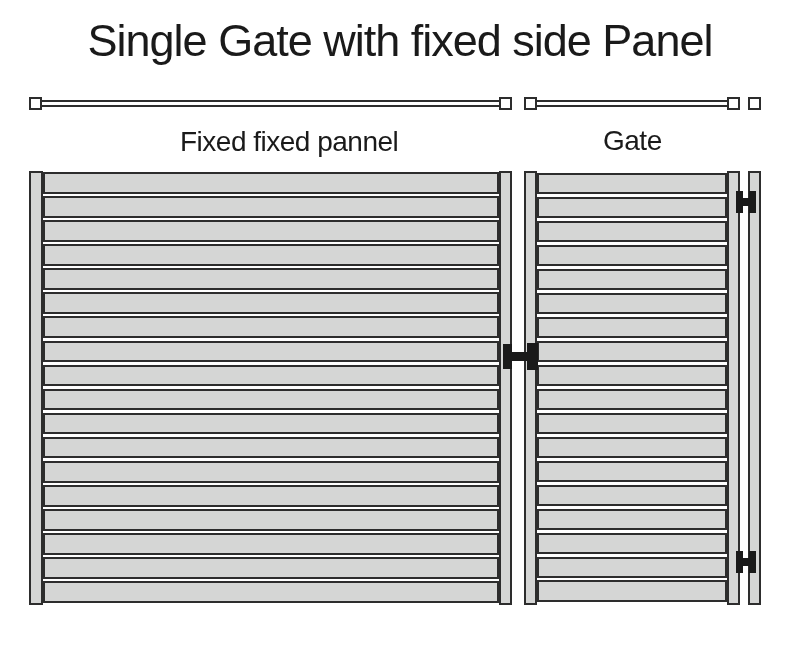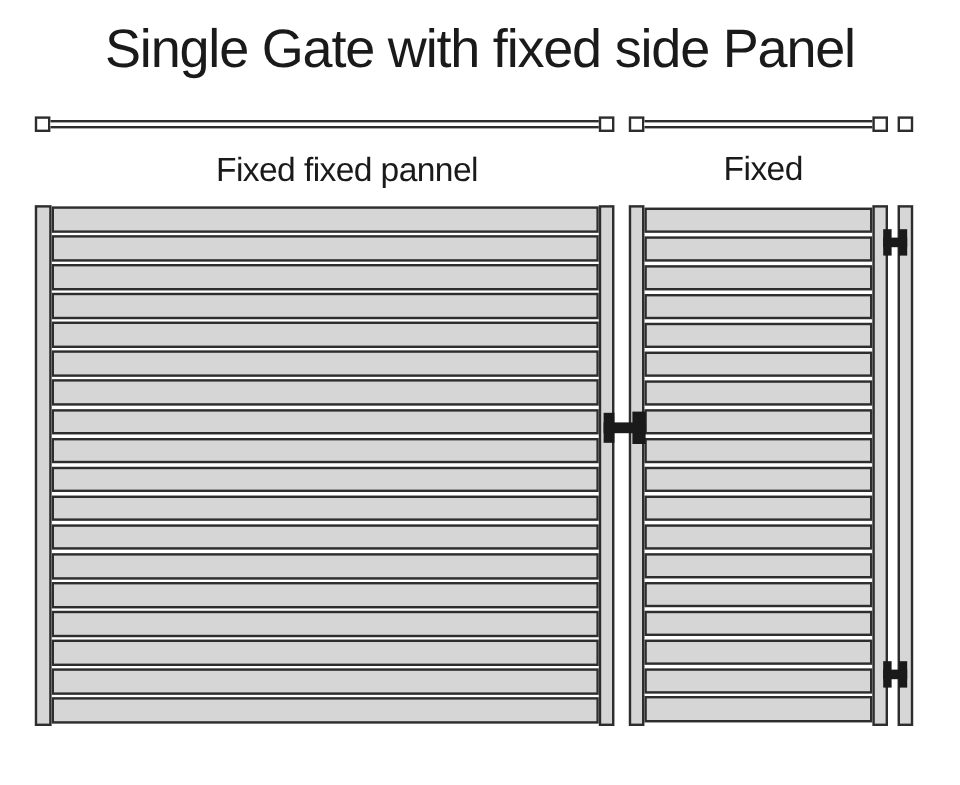--- a/index.html
+++ b/index.html
@@ -59,21 +59,21 @@
     <div class="sq" style="left:29px;top:97px;"></div>
     <div class="rail" style="left:42px;top:100px;width:458px;"></div>
     <div class="sq" style="left:499px;top:97px;"></div>
     <div class="sq" style="left:524px;top:97px;"></div>
     <div class="rail" style="left:537px;top:100px;width:191px;"></div>
     <div class="sq" style="left:727px;top:97px;"></div>
     <div class="sq" style="left:748px;top:97px;"></div>
   </div>
 
   <div class="panel-label" style="left:180px;top:126px;">Fixed fixed pannel</div>
-  <div class="panel-label" style="left:603px;top:125px;">Fixed</div>
+  <div class="panel-label" style="left:603px;top:125px;">Gate</div>
 
   <div>
     <div class="post" style="left:29px;top:171px;width:14px;height:434px;"></div>
     <div class="slats" style="left:43px;top:172px;width:456px;height:431px;">
         <div class="slat"></div>
         <div class="slat"></div>
         <div class="slat"></div>
         <div class="slat"></div>
         <div class="slat"></div>
         <div class="slat"></div>

